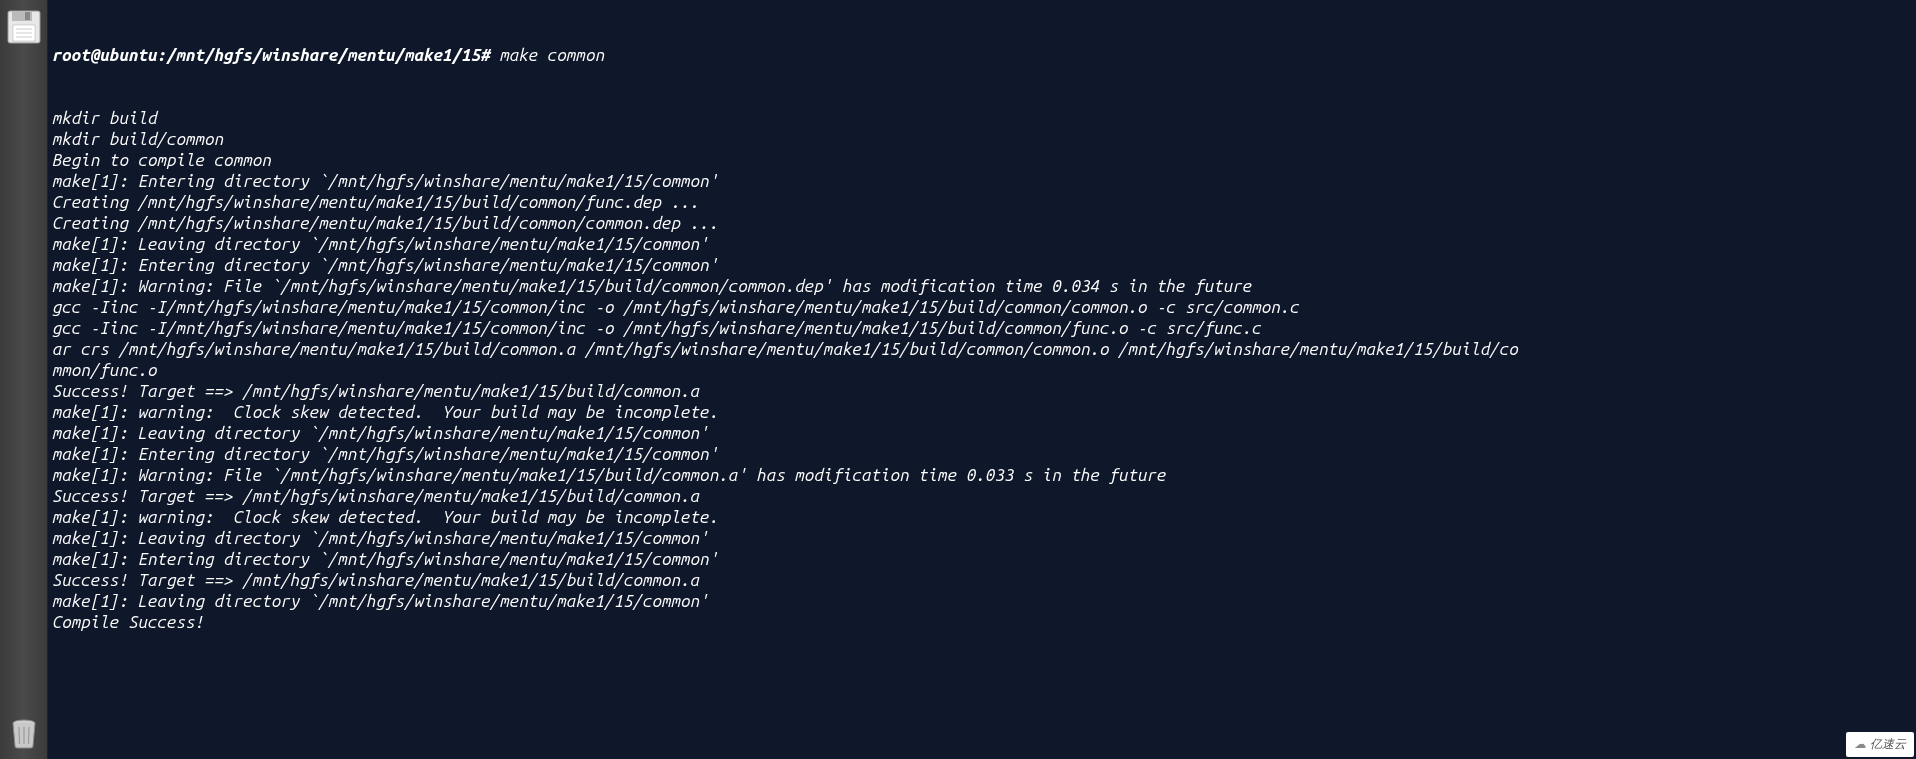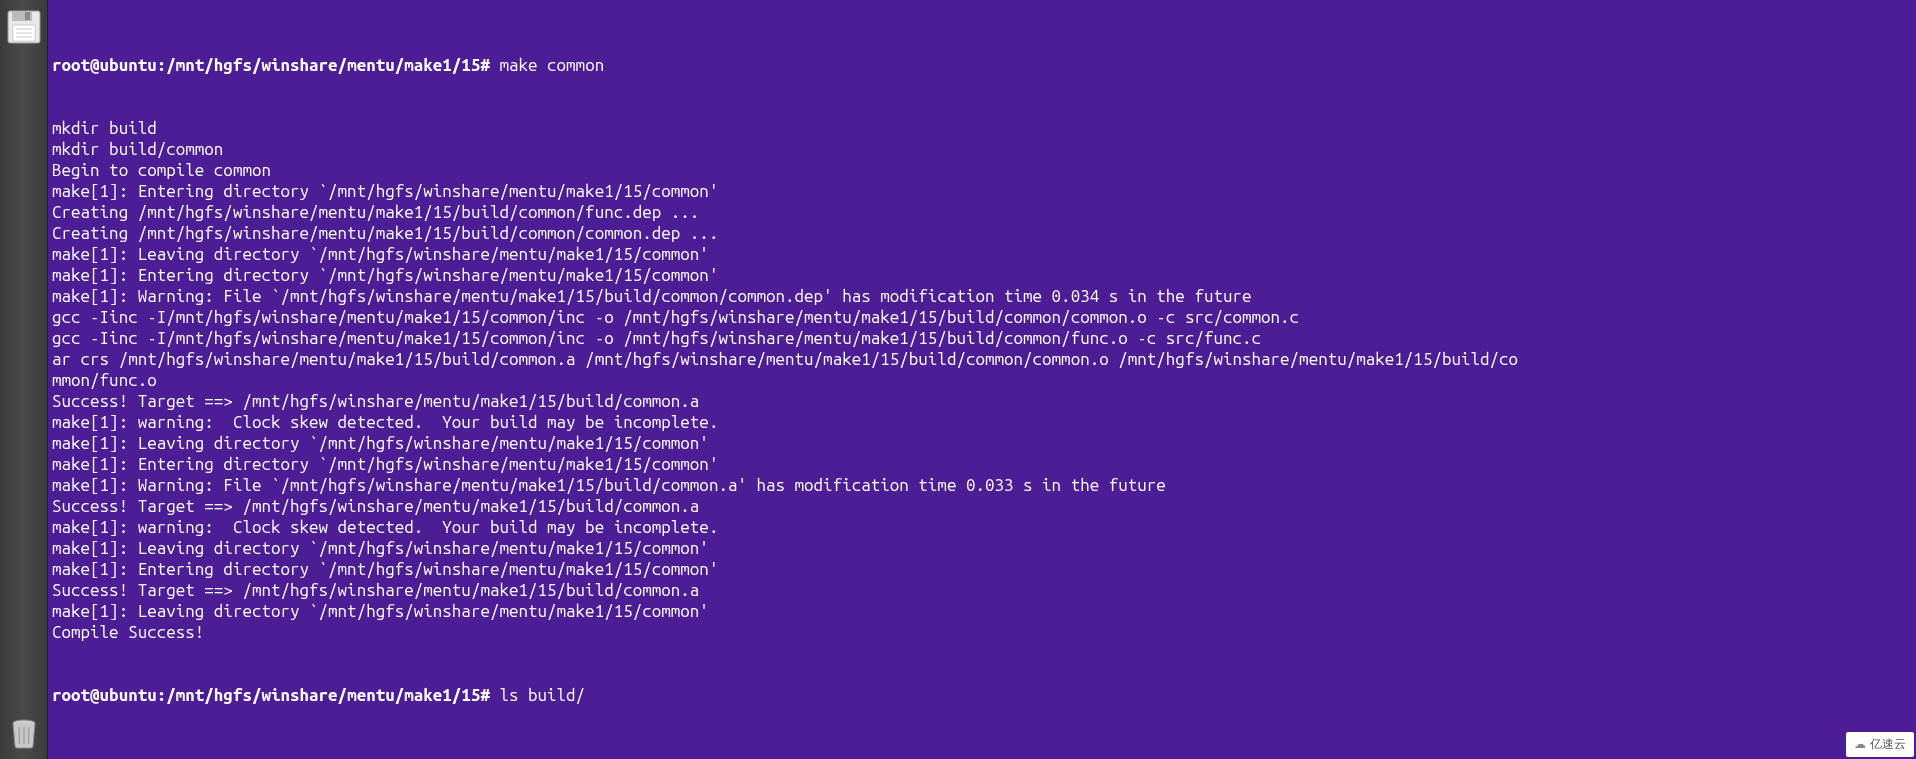--- a/index.html
+++ b/index.html
@@ -39,25 +39,26 @@
     .floppy-icon svg {
       width: 36px;
       height: 36px;
     }
     .trash-icon svg {
       width: 36px;
       height: 36px;
     }
     .terminal {
       flex: 1;
-      background: #4c1d95;
-      padding: 12px 4px;
+      background: #0f172a;
+      padding: 2px 4px;
       white-space: pre;
       overflow: hidden;
       position: relative;
+      font-style: italic;
     }
     .line {
       display: block;
     }
     .prompt {
       font-weight: bold;
       color: #ffffff;
     }
     .ls-output .highlighted {
       background: #4e9a06;
@@ -110,20 +111,19 @@
       <line x1="13" y1="13" x2="13.5" y2="30" stroke="#999" stroke-width="1.2"></line>
       <line x1="18" y1="13" x2="18" y2="30" stroke="#999" stroke-width="1.2"></line>
       <line x1="23" y1="13" x2="22.5" y2="30" stroke="#999" stroke-width="1.2"></line>
     </svg>
   </div>
 </div>
 
 <div class="terminal">
   <span class="line"><span class="prompt"><span>root@ubuntu</span><span>:/mnt/hgfs/winshare/mentu/make1/15#</span></span><span> make common</span></span>
   <div id="output-lines"><span class="line">mkdir build</span><span class="line">mkdir build/common</span><span class="line">Begin to compile common</span><span class="line">make[1]: Entering directory `/mnt/hgfs/winshare/mentu/make1/15/common'</span><span class="line">Creating /mnt/hgfs/winshare/mentu/make1/15/build/common/func.dep ...</span><span class="line">Creating /mnt/hgfs/winshare/mentu/make1/15/build/common/common.dep ...</span><span class="line">make[1]: Leaving directory `/mnt/hgfs/winshare/mentu/make1/15/common'</span><span class="line">make[1]: Entering directory `/mnt/hgfs/winshare/mentu/make1/15/common'</span><span class="line">make[1]: Warning: File `/mnt/hgfs/winshare/mentu/make1/15/build/common/common.dep' has modification time 0.034 s in the future</span><span class="line">gcc -Iinc -I/mnt/hgfs/winshare/mentu/make1/15/common/inc -o /mnt/hgfs/winshare/mentu/make1/15/build/common/common.o -c src/common.c</span><span class="line">gcc -Iinc -I/mnt/hgfs/winshare/mentu/make1/15/common/inc -o /mnt/hgfs/winshare/mentu/make1/15/build/common/func.o -c src/func.c</span><span class="line">ar crs /mnt/hgfs/winshare/mentu/make1/15/build/common.a /mnt/hgfs/winshare/mentu/make1/15/build/common/common.o /mnt/hgfs/winshare/mentu/make1/15/build/co</span><span class="line">mmon/func.o</span><span class="line">Success! Target ==&gt; /mnt/hgfs/winshare/mentu/make1/15/build/common.a</span><span class="line">make[1]: warning:  Clock skew detected.  Your build may be incomplete.</span><span class="line">make[1]: Leaving directory `/mnt/hgfs/winshare/mentu/make1/15/common'</span><span class="line">make[1]: Entering directory `/mnt/hgfs/winshare/mentu/make1/15/common'</span><span class="line">make[1]: Warning: File `/mnt/hgfs/winshare/mentu/make1/15/build/common.a' has modification time 0.033 s in the future</span><span class="line">Success! Target ==&gt; /mnt/hgfs/winshare/mentu/make1/15/build/common.a</span><span class="line">make[1]: warning:  Clock skew detected.  Your build may be incomplete.</span><span class="line">make[1]: Leaving directory `/mnt/hgfs/winshare/mentu/make1/15/common'</span><span class="line">make[1]: Entering directory `/mnt/hgfs/winshare/mentu/make1/15/common'</span><span class="line">Success! Target ==&gt; /mnt/hgfs/winshare/mentu/make1/15/build/common.a</span><span class="line">make[1]: Leaving directory `/mnt/hgfs/winshare/mentu/make1/15/common'</span><span class="line">Compile Success!</span></div>
-  <span class="line"><span class="prompt"><span>root@ubuntu</span><span>:/mnt/hgfs/winshare/mentu/make1/15#</span></span><span> ls build/</span></span>
   
 
   <div class="watermark">
     <span class="watermark-logo">☁</span>
     <span>亿速云</span>
   </div>
 </div>
 
 </body></html>

